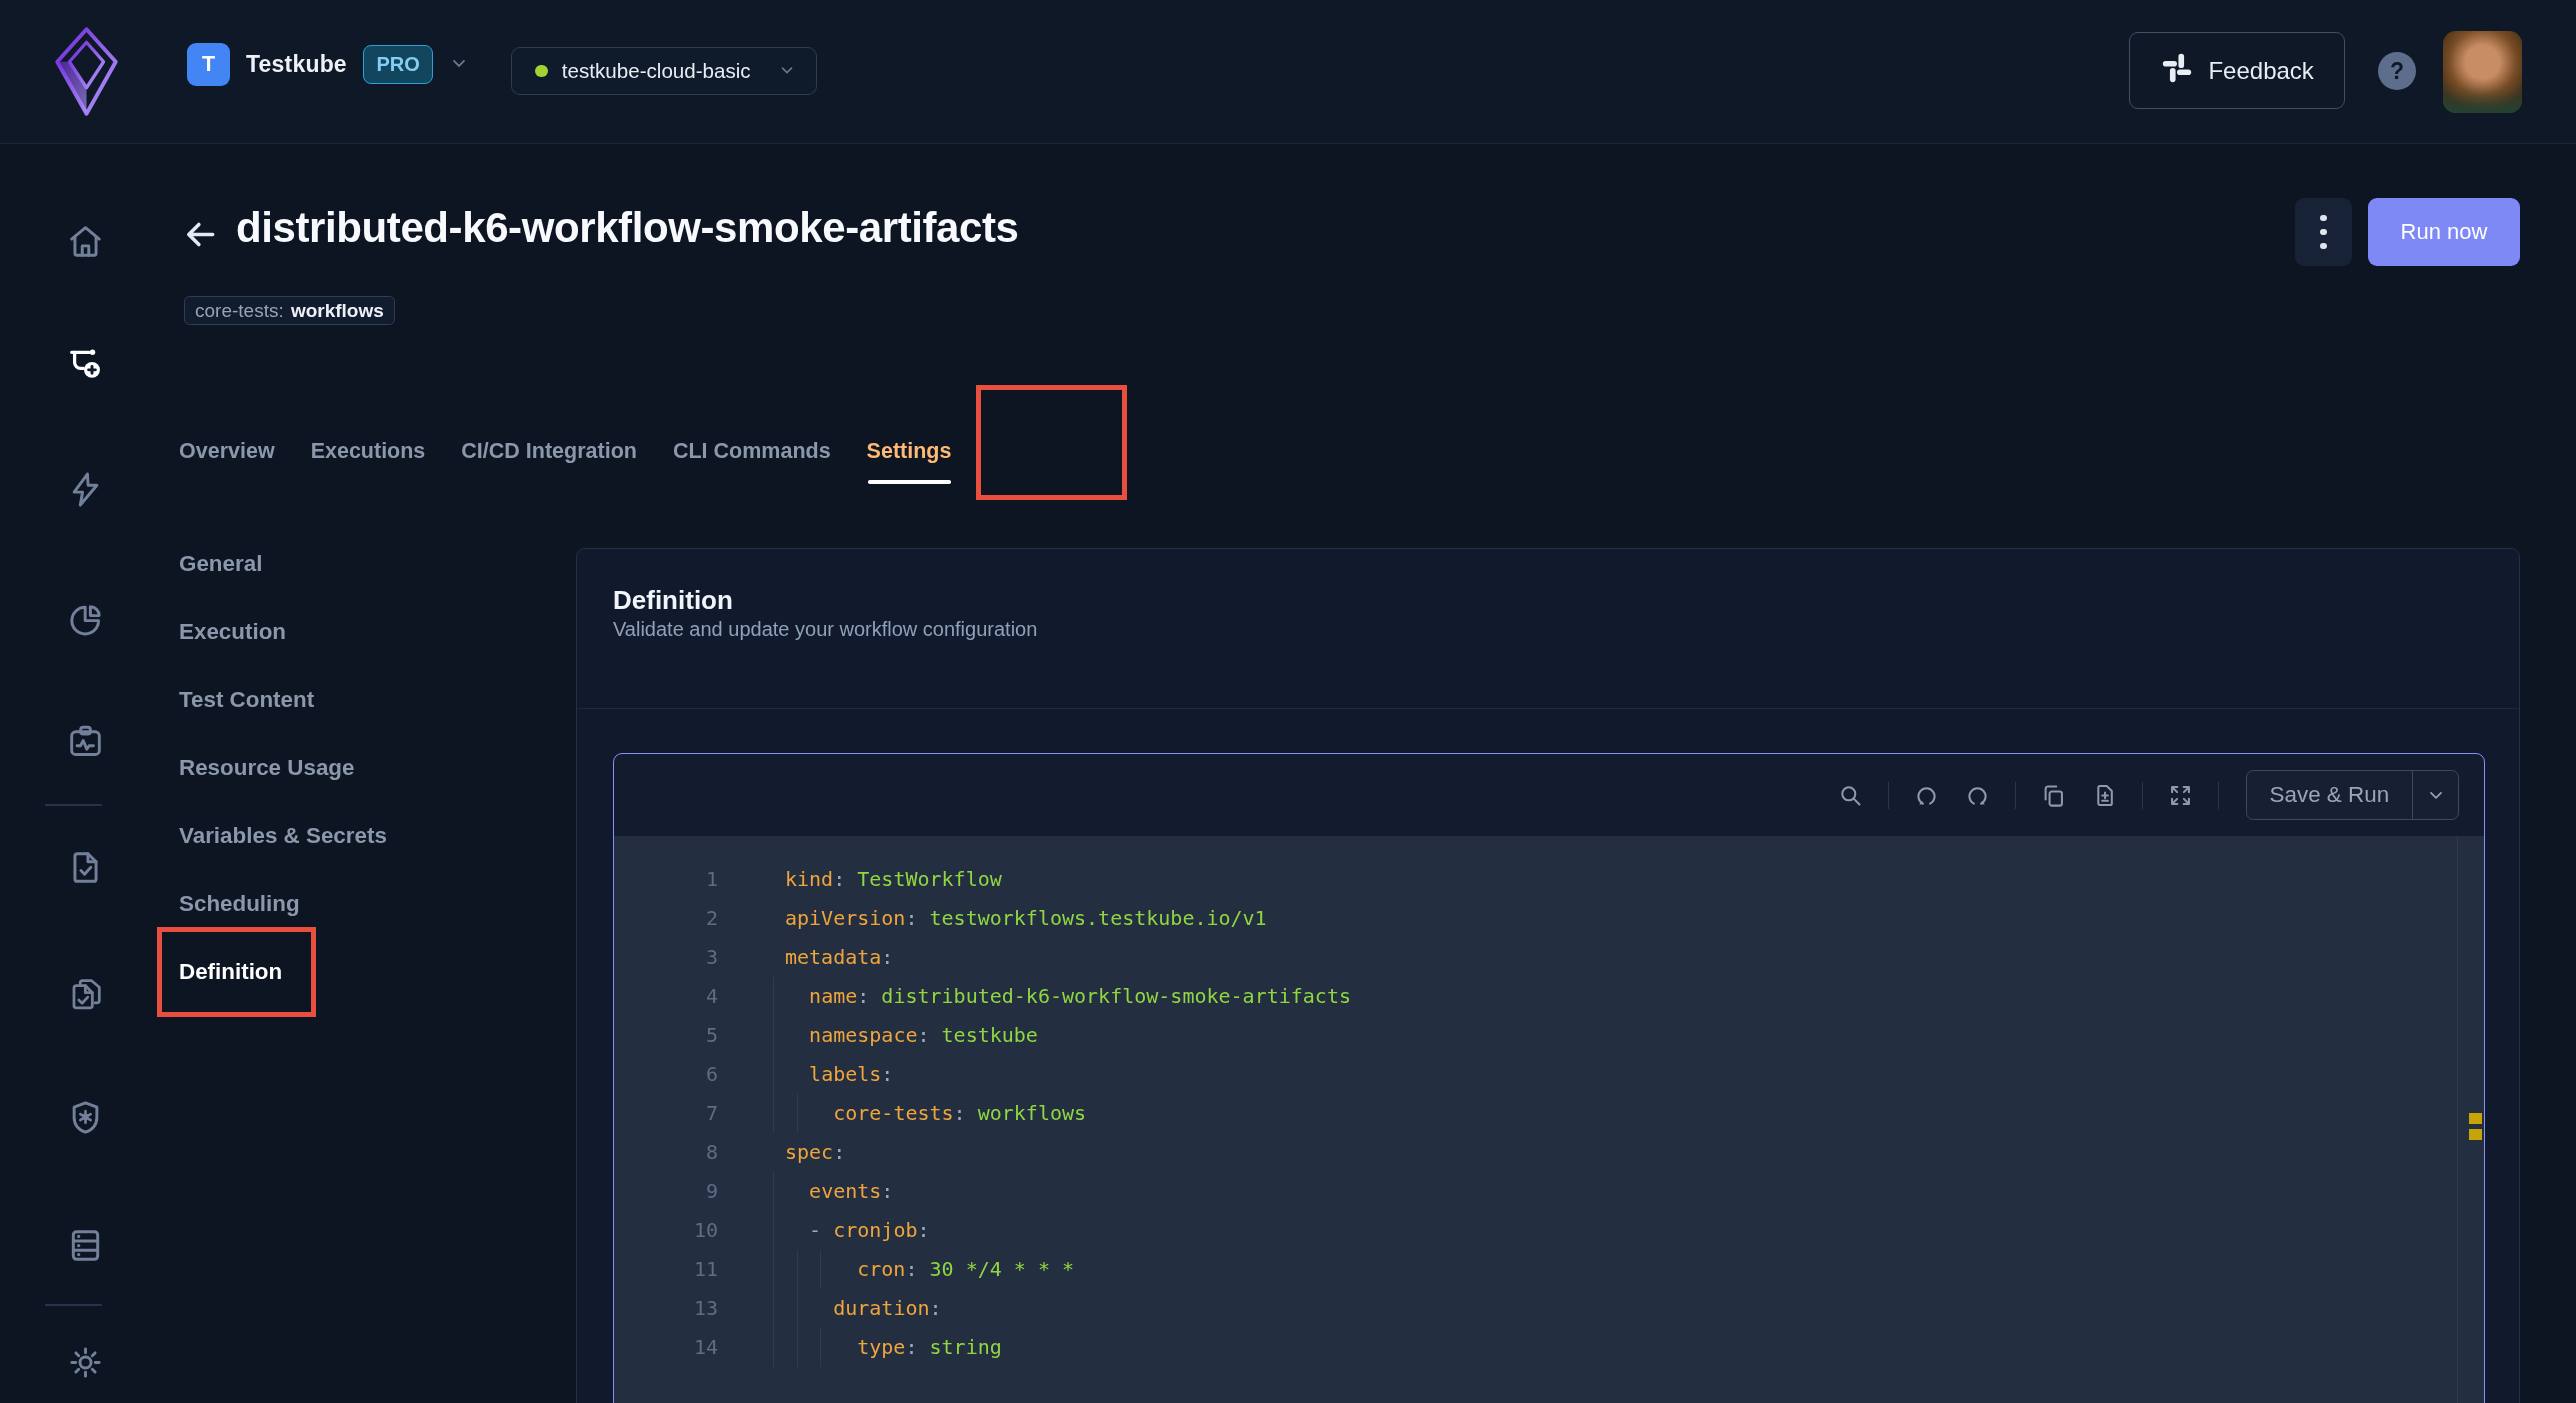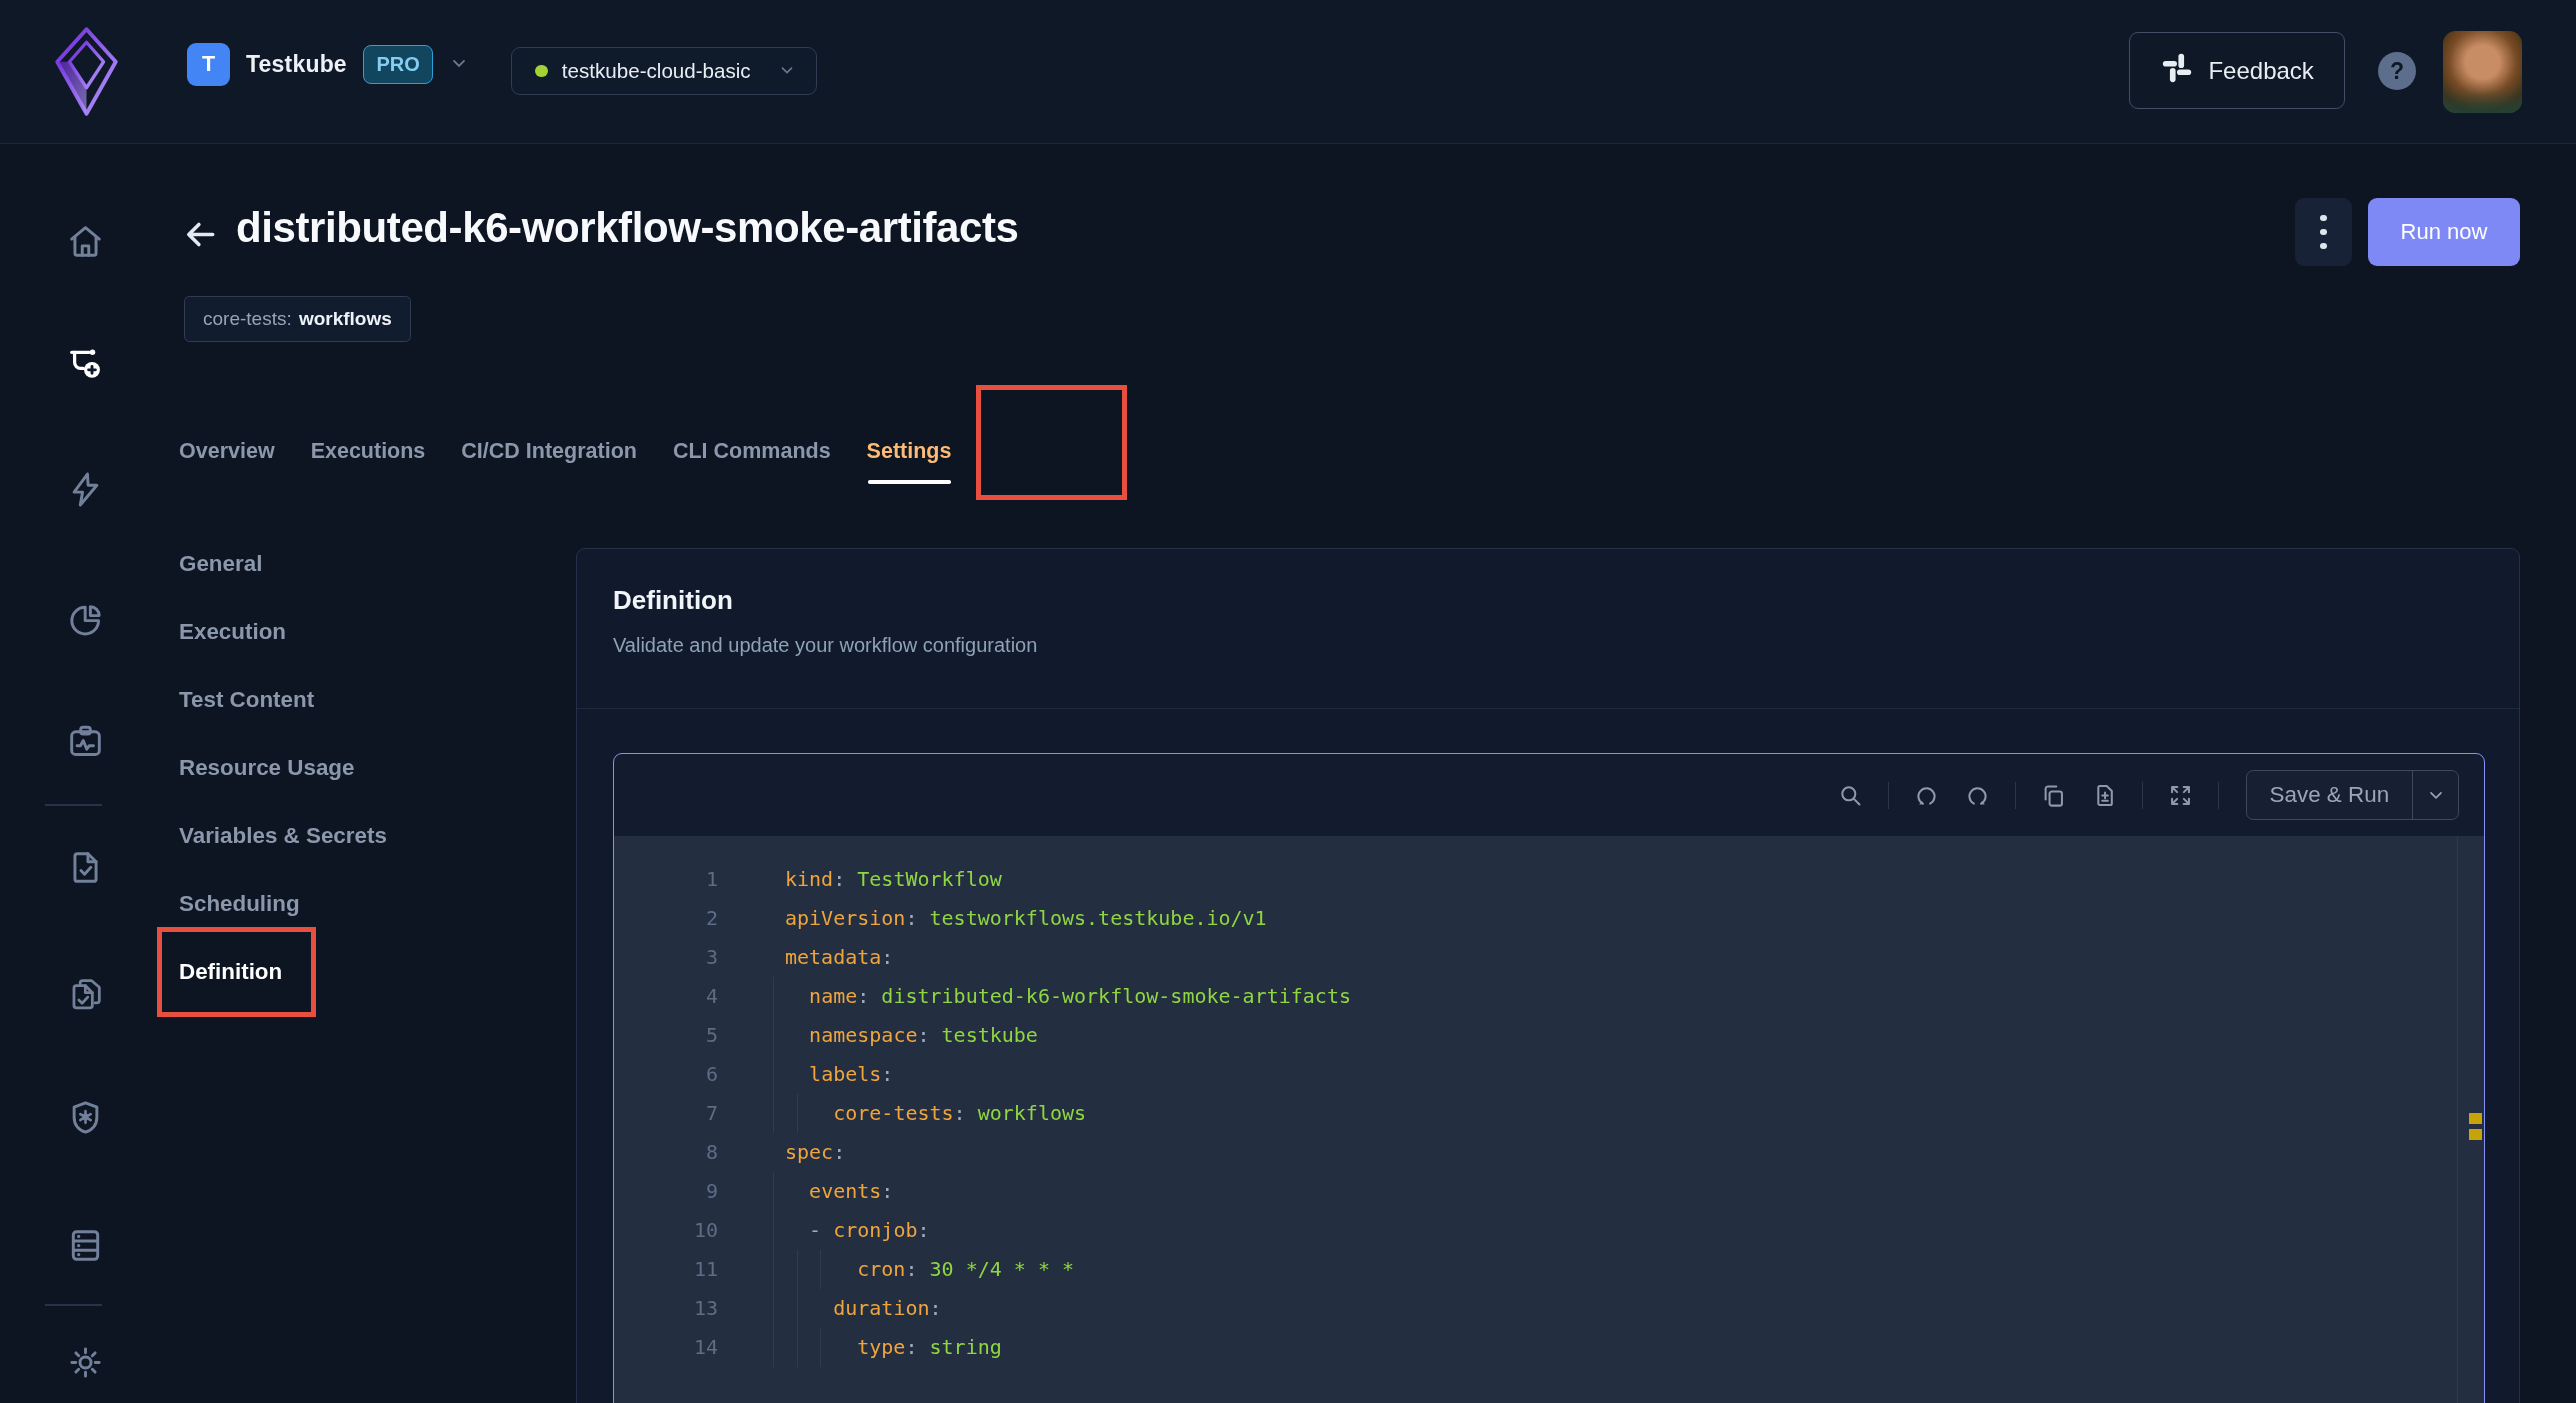--- a/index.html
+++ b/index.html
@@ -37,22 +37,22 @@
   
   .side-item { position:absolute; left:66px; width:39px; height:39px; color:#72809a; background:none; border:none; cursor:pointer; }
   .side-item.active { color:#ffffff; }
   .side-item svg { width:39px; height:39px; display:block; }
   .side-div { position:absolute; left:45px; width:57px; height:1.8px; background:#27334a; }
 
   
   .back-btn { position:absolute; left:181px; top:215px; width:39px; height:39px; background:none; border:none;
               color:#e3e9f2; cursor:pointer; }
   .page-title { position:absolute; left:236px; top:204px; font-size:42px; font-weight:700; color:#f7f9fc; letter-spacing:-0.4px; }
-  .label-badge { position:absolute; left:184px; top:296px; height:46px; display:inline-flex; align-items:center; gap:7.2px;
-                 padding:0 18px; border:0.9px solid #303d55; border-radius:5.4px; background:#111c2e; font-size:19px; }
+  .label-badge { position:absolute; left:184px; top:296px; height:29px; display:inline-flex; align-items:center; gap:7.2px;
+                 padding:0 10px; border:0.9px solid #303d55; border-radius:5.4px; background:#111c2e; font-size:19px; }
   .label-badge .lk { color:#97a4b6; }
   .label-badge .lv { color:#eef2f8; font-weight:700; }
   .kebab-btn { position:absolute; left:2295px; top:198px; width:57px; height:68px; border-radius:9px;
                background:#182236; border:none; cursor:pointer; display:flex; flex-direction:column;
                align-items:center; justify-content:center; gap:8px; }
   .kebab-btn i { width:6.3px; height:6.3px; border-radius:50%; background:#dfe5ee; }
   .run-btn { position:absolute; left:2368px; top:198px; width:152px; height:68px; border-radius:9px;
              background:var(--accent,#7e89f6); color:#ffffff; font-size:22px; font-weight:500; border:none; cursor:pointer; }
 
   
@@ -66,21 +66,21 @@
   .subnav { position:absolute; left:179px; top:530px; display:flex; flex-direction:column; }
   .subnav-item { height:68px; line-height:68px; text-align:left; font-size:22.4px; font-weight:600; color:#8b97ab;
                  background:none; border:none; cursor:pointer; font-family:inherit; }
   .subnav-item.active { color:#ffffff; }
 
   
   .card { position:absolute; left:576px; top:548px; width:1944px; height:986px;
           background:#101a2c; border:0.9px solid #243049; border-radius:9px; }
   .card-head { height:160px; padding:36px 36px 0; border-bottom:0.9px solid #1e2a3f; }
   .card-title { font-size:26px; font-weight:600; color:#f1f5fa; }
-  .card-sub { margin-top:18px; font-size:20px; color:#8fa1b8; }
+  .card-sub { margin-top:2px; font-size:20px; color:#8fa1b8; }
 
   
   .editor { position:absolute; left:36px; top:204px; width:1872px; height:681px;
             border:1.8px solid var(--editor-border,#8791fa); border-radius:9px; background:#121c2e; overflow:hidden; }
   .ed-toolbar { height:82px; display:flex; align-items:center; justify-content:flex-end; gap:12.5px; padding-right:25px; }
   .icon-btn { width:39px; height:39px; background:none; border:none; color:#8e99ad; cursor:pointer;
               display:flex; align-items:center; justify-content:center; }
   .icon-btn svg { width:27px; height:27px; }
   .tb-div { width:0.9px; height:27px; background:#2b3749; margin:0 5.4px; }
   .saverun { margin-left:9px; height:50px; display:flex; align-items:stretch; border:0.9px solid #3c4961;

